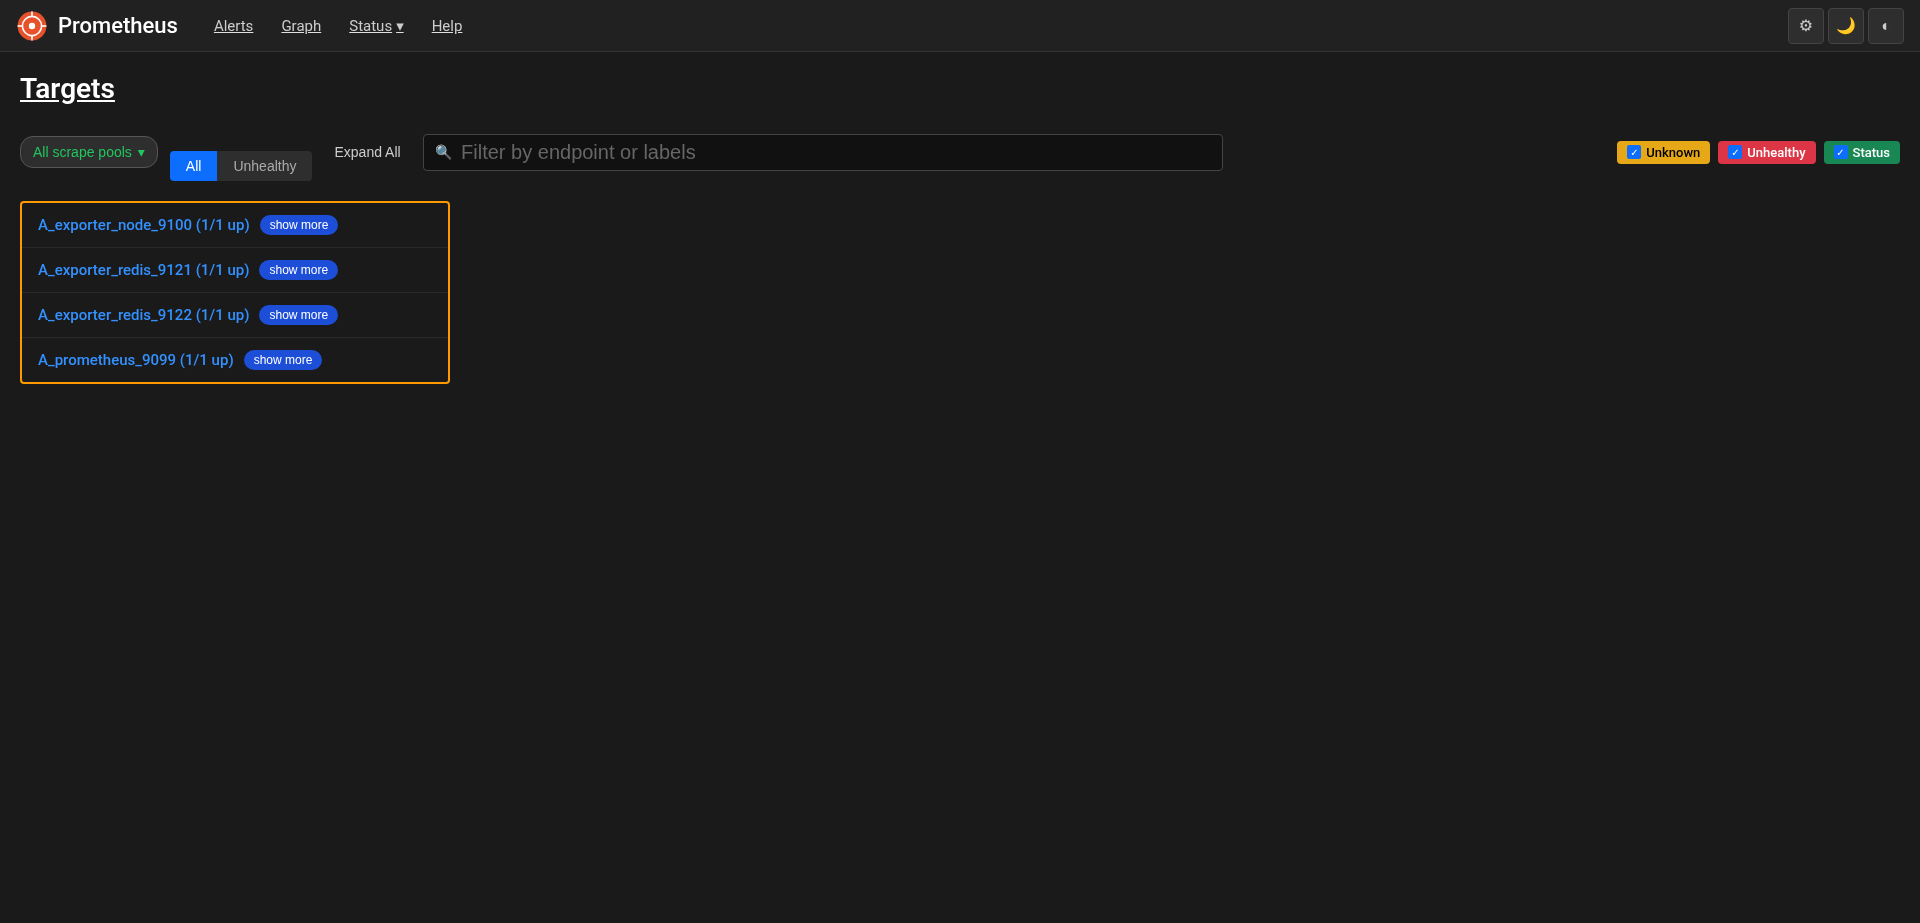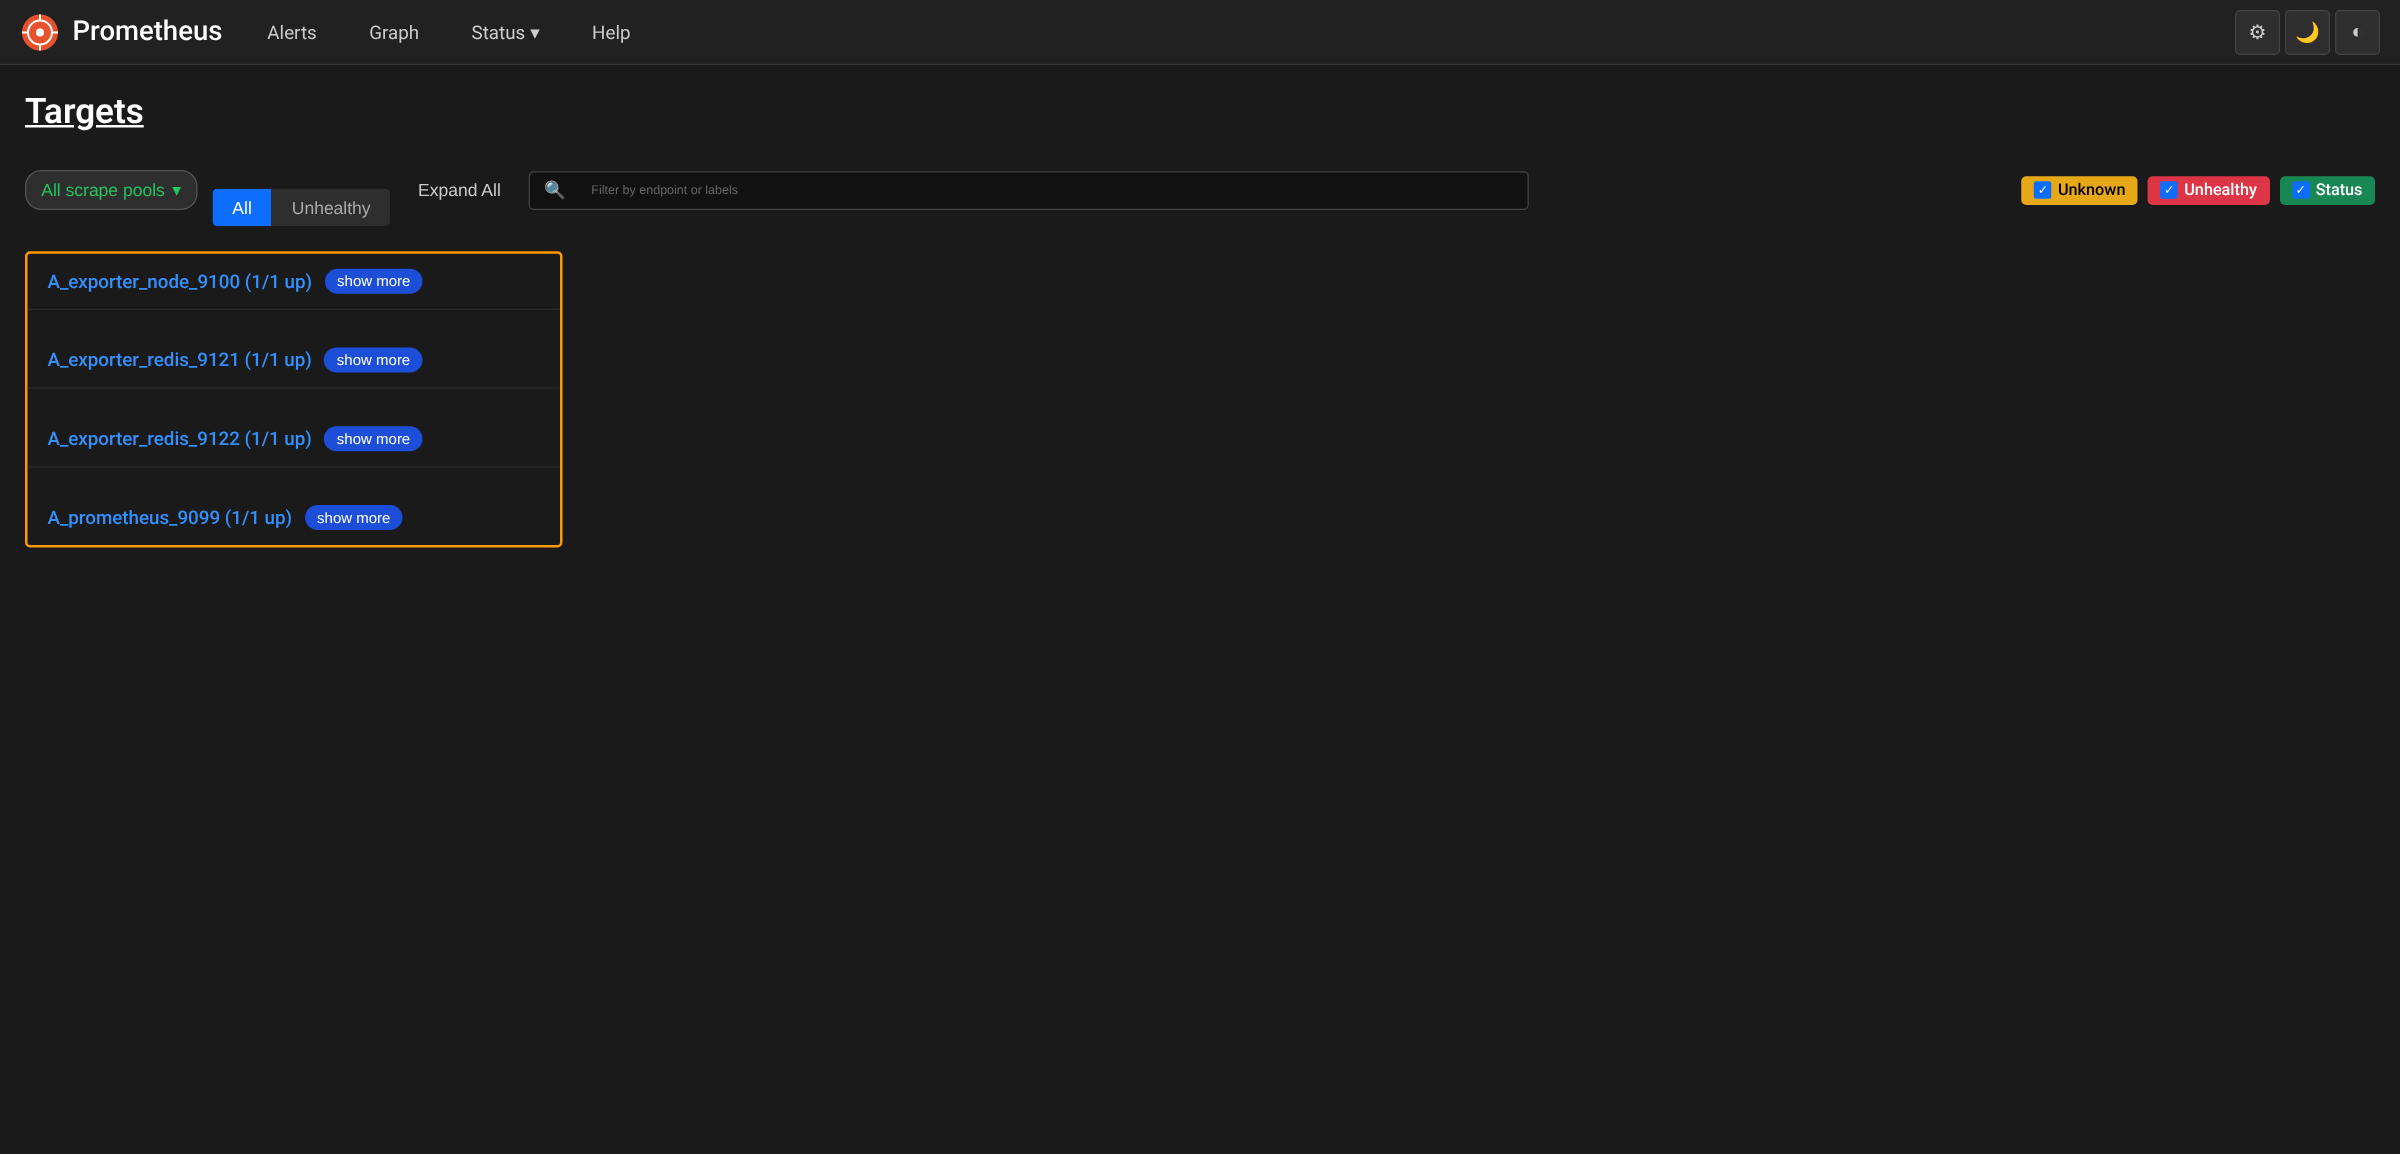--- a/index.html
+++ b/index.html
@@ -32,22 +32,23 @@
     }
     .brand-name {
       font-size: 22px;
       font-weight: 500;
       color: #ffffff;
       white-space: nowrap;
     }
     .navbar-links {
       display: flex;
       align-items: center;
-      gap: 18px;
+      gap: 4px;
       flex: 1;
+      text-decoration: underline;
     }
     .nav-link {
       color: #cccccc;
       text-decoration: none;
       padding: 8px 12px;
       border-radius: 4px;
       font-size: 15px;
       cursor: pointer;
     }
     .nav-link.has-dropdown {
@@ -150,23 +151,22 @@
     }
     .search-icon-wrap {
       color: #888;
       font-size: 14px;
     }
     .search-input {
       background: transparent;
       border: none;
       outline: none;
       color: #fde047;
-      font-size: 10px;
+      font-size: 20px;
       width: 100%;
-      margin-left: 12px;
     }
     .search-input::placeholder {
       color: #666;
     }
 
     
     .status-filters {
       display: flex;
       align-items: center;
       gap: 8px;
@@ -208,21 +208,20 @@
     }
 
     
     .targets-container {
       border: 2px solid #f90;
       border-radius: 4px;
       display: inline-flex;
       flex-direction: column;
       min-width: 430px;
       overflow: hidden;
-      gap: 18px;
     }
     .target-item {
       display: flex;
       align-items: center;
       padding: 12px 16px;
       gap: 10px;
       border-bottom: 1px solid #2a2a2a;
       cursor: pointer;
     }
     .target-item:last-child {

